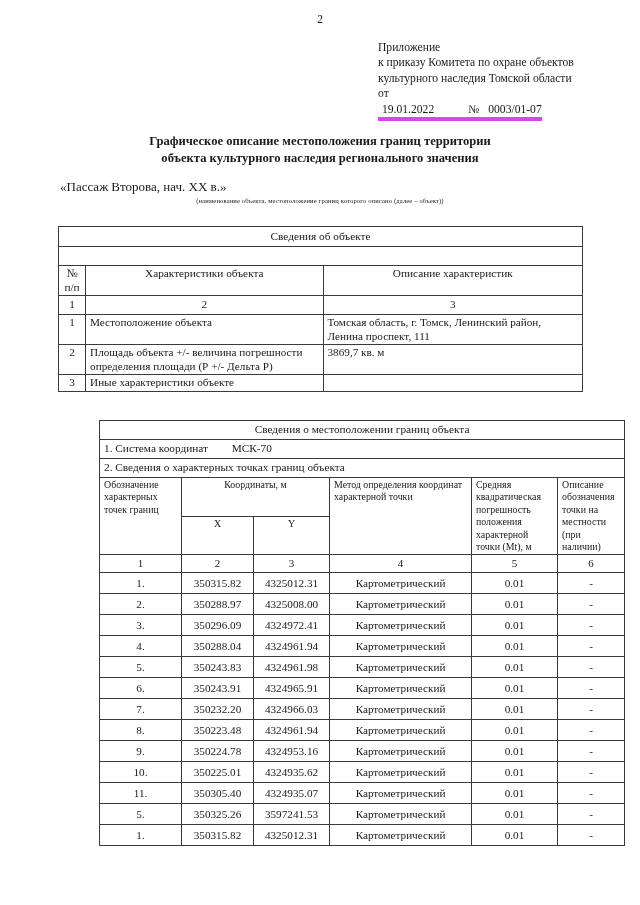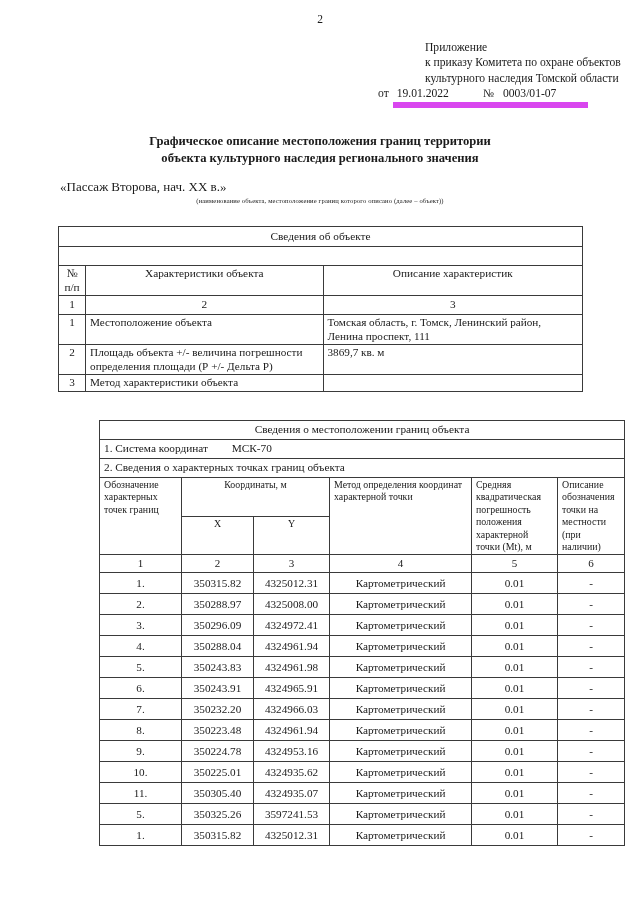--- a/index.html
+++ b/index.html
@@ -38,31 +38,32 @@
 
   
   .appendix-block {
     position: absolute;
     top: 40px;
     left: 378px;
     width: 210px;
     font-size: 11.6px;
     line-height: 15.4px;
   }
-  .appendix-block .ln { white-space: nowrap; margin-left: 47px; }
+  .appendix-block .ln { white-space: nowrap; }
   .order-line {
     display: flex;
     align-items: baseline;
     white-space: nowrap;
     margin-top: 0px;
+    flex-direction: column;
   }
   .order-line .ot { margin-right: 4px; }
   .order-underline {
     flex: 1 1 auto;
-    border-bottom: 6px solid #d946ef;
+    border-bottom: 4px solid #d946ef;
     display: flex;
     align-items: flex-start;
     padding-left: 4px;
   }
   .order-underline .date { }
   .order-underline .numsign { margin-left: 34px; }
   .order-underline .ordernum { margin-left: 9px; }
 
   
   .doc-title {
@@ -254,21 +255,21 @@
         <td>Местоположение объекта</td>
         <td>Томская область, г. Томск, Ленинский район, Ленина проспект, 111</td>
       </tr>
       <tr class="t1-body">
         <td class="idx">2</td>
         <td>Площадь объекта +/- величина погрешности определения площади (Р +/- Дельта Р)</td>
         <td>3869,7 кв. м</td>
       </tr>
       <tr class="t1-body">
         <td class="idx">3</td>
-        <td>Метод характеристики объекта</td>
+        <td>Иные характеристики объекте</td>
         <td></td>
       </tr>
     </tbody>
   </table>
 
   <table class="doc-table table-borders">
     <colgroup>
       <col class="c-pt">
         <col class="c-x">
         <col class="c-y">

